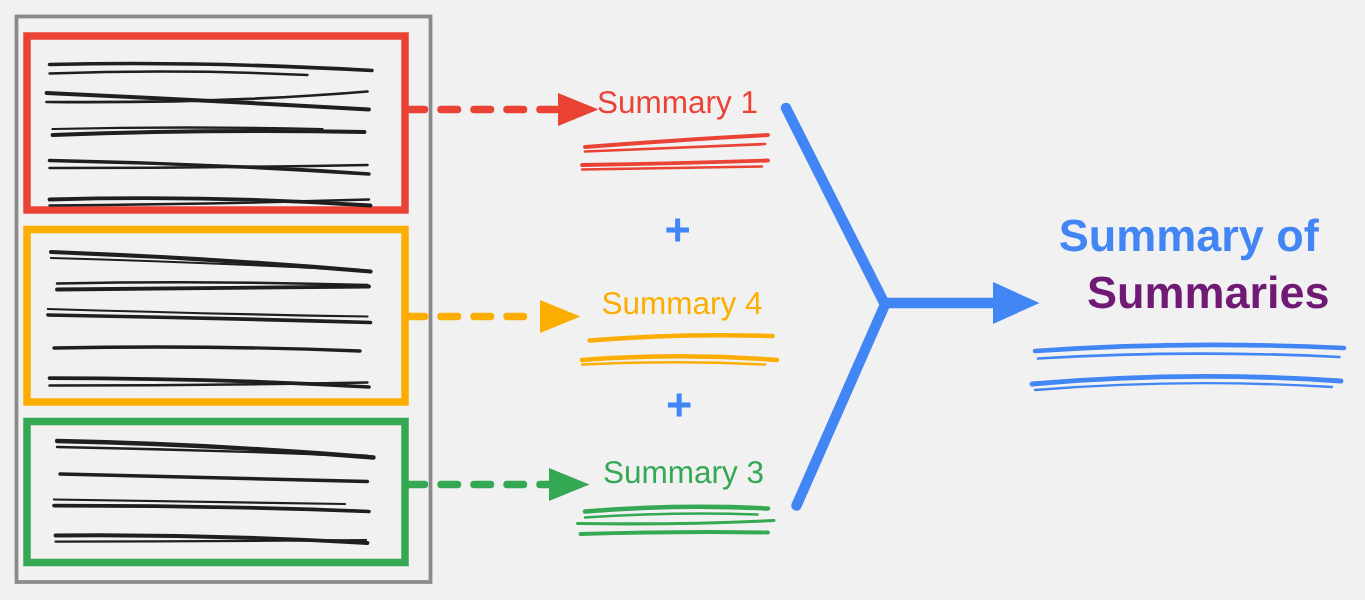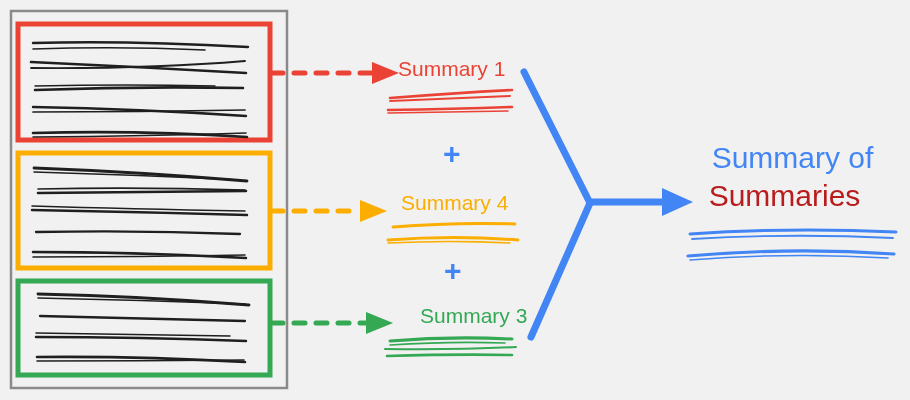--- a/index.html
+++ b/index.html
@@ -30,21 +30,21 @@
     font-family: "Liberation Sans", sans-serif;
     white-space: nowrap;
     line-height: 1;
   }
   .summary-label {
     font-size: 21px;
     font-weight: 400;
   }
   .final-label {
     font-size: 30px;
-    font-weight: 400;
+    font-weight: 700;
     text-align: center;
     line-height: 1.22;
     white-space: normal;
   }
   .plus-sign {
     position: absolute;
     font-size: 30px;
     font-weight: 700;
     line-height: 1;
     font-family: "Liberation Sans", sans-serif;
@@ -151,23 +151,23 @@
       <path d="M688 256 Q 790 247 894 254" stroke-width="3.2"></path>
       <path d="M690 260 Q 790 252 888 258" stroke-width="1.6"></path>
     </g>
 
   </svg>
 
   <div class="label-text summary-label" style="left:398px; top:58px; color:#EA4335;">Summary 1</div>
 
   <div class="label-text summary-label" style="left:401px; top:192px; color:#FBAE00;">Summary 4</div>
 
-  <div class="label-text summary-label" style="left:420px; top:305px; color:#34A853;">Summary 3</div>
+  <div class="label-text summary-label" style="left:402px; top:305px; color:#34A853;">Summary 3</div>
 
   <div class="plus-sign" style="left:443px; top:139px; color:#4285F4;">+</div>
 
   <div class="plus-sign" style="left:444px; top:256px; color:#4285F4;">+</div>
 
   <div class="label-text final-label" style="left:700px; top:140px; width:185px; color:#4285F4;">Summary of</div>
 
-  <div class="label-text final-label" style="left:692px; top:178px; width:185px; color:#b91c1c;">Summaries</div>
+  <div class="label-text final-label" style="left:713px; top:178px; width:185px; color:#701a75;">Summaries</div>
 
 </div>
 
 </body></html>

